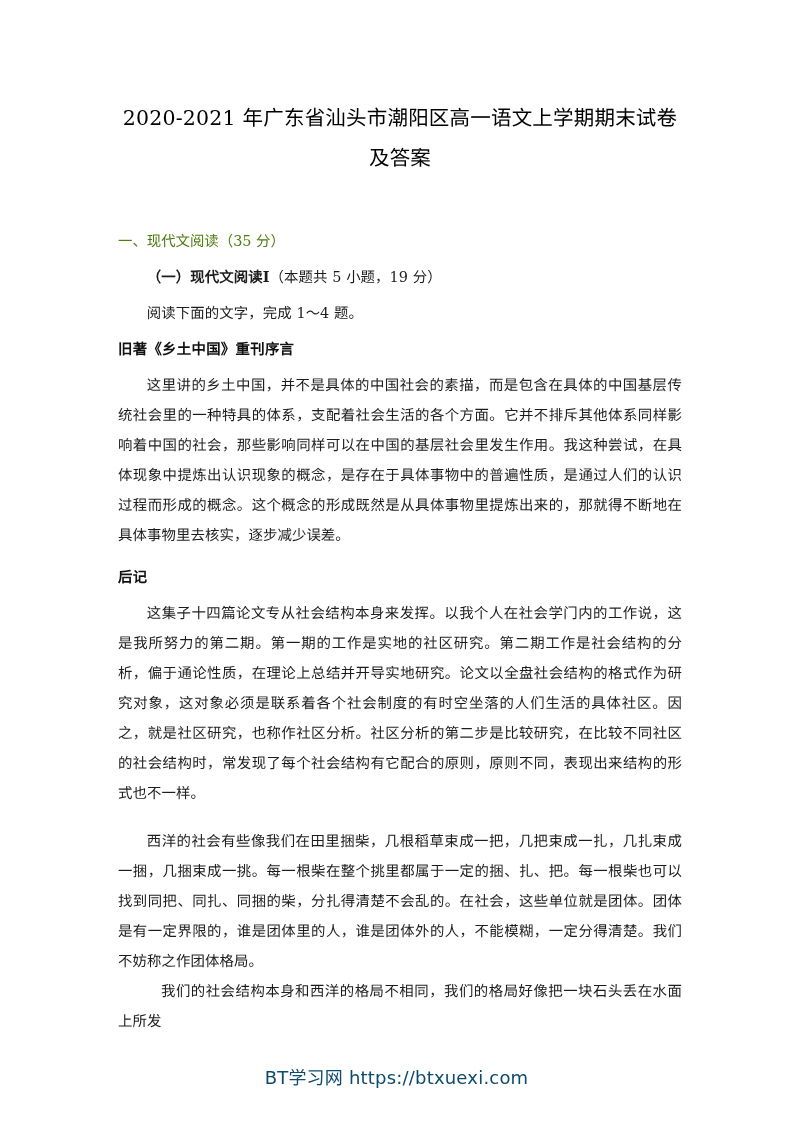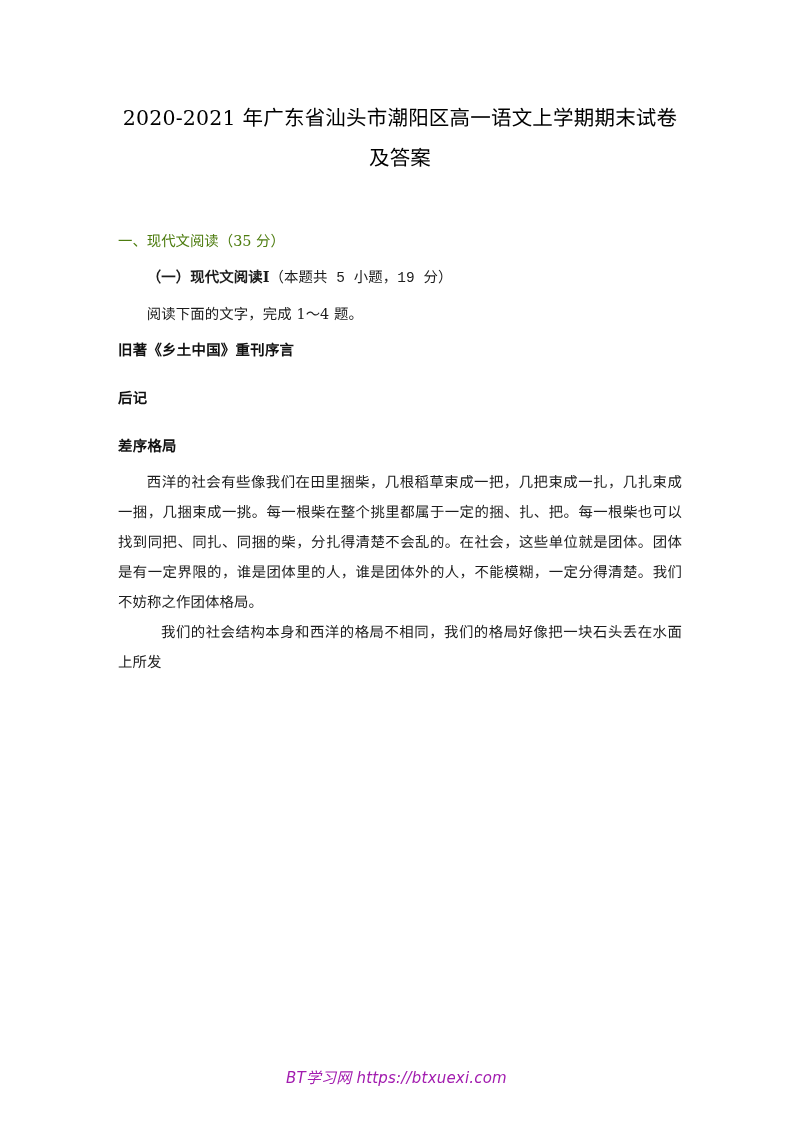--- a/index.html
+++ b/index.html
@@ -67,21 +67,21 @@
   
   .sec-label {
     margin: 0;
     font-size: 14.4px;
     line-height: 30px;
     color: #4d7c0f;
   }
 
   
   .lead-bold { font-weight: 700; }
-  .lead-rest { font-weight: 400; font-family: Liberation Mono, monospace; }
+  .lead-rest { font-weight: 400; }
 
   
   .head-center {
     margin: 0;
     font-size: 14.4px;
     line-height: 30px;
     font-weight: 700;
     text-align: left;
     color: #111111;
     letter-spacing: 0.3px;
@@ -91,26 +91,25 @@
   .gap-6  { height: 6px; }
   .gap-12 { height: 12px; }
 
   
   .footer {
     position: absolute;
     left: 0;
     right: 0;
     top: 1069px;
     text-align: center;
-    font-size: 15px;
+    font-size: 18px;
     line-height: 18px;
-    color: #a21caf;
+    color: #0c4a6e;
     font-family: "DejaVu Sans", "Liberation Sans", sans-serif;
     letter-spacing: 0.2px;
-    font-style: italic;
   }
 </style>
 </head>
 <body>
 
 <div class="page">
 
   <div class="content">
 
     <h1 class="doc-title">2020-2021 年广东省汕头市潮阳区高一语文上学期期末试卷及答案</h1>
@@ -126,31 +125,32 @@
     <div class="gap-6"></div>
 
     <p class="para indent-2">阅读下面的文字，完成 1～4 题。</p>
 
     <div class="gap-6"></div>
 
     <h2 class="head-center">旧著《乡土中国》重刊序言</h2>
 
     <div class="gap-6"></div>
 
+    <p class="para indent-2">这里讲的乡土中国，并不是具体的中国社会的素描，而是包含在具体的中国基层传统社会里的一种特具的体系，支配着社会生活的各个方面。它并不排斥其他体系同样影响着中国的社会，那些影响同样可以在中国的基层社会里发生作用。我这种尝试，在具体现象中提炼出认识现象的概念，是存在于具体事物中的普遍性质，是通过人们的认识过程而形成的概念。这个概念的形成既然是从具体事物里提炼出来的，那就得不断地在具体事物里去核实，逐步减少误差。</p>
 
     <div class="gap-12"></div>
 
     <h2 class="head-center">后记</h2>
 
     <div class="gap-6"></div>
 
+    <p class="para indent-2">这集子十四篇论文专从社会结构本身来发挥。以我个人在社会学门内的工作说，这是我所努力的第二期。第一期的工作是实地的社区研究。第二期工作是社会结构的分析，偏于通论性质，在理论上总结并开导实地研究。论文以全盘社会结构的格式作为研究对象，这对象必须是联系着各个社会制度的有时空坐落的人们生活的具体社区。因之，就是社区研究，也称作社区分析。社区分析的第二步是比较研究，在比较不同社区的社会结构时，常发现了每个社会结构有它配合的原则，原则不同，表现出来结构的形式也不一样。</p>
 
     <div class="gap-12"></div>
 
-    <h2 class="head-center">差序格局</h2>
 
     <div class="gap-6"></div>
 
 
     <p class="para indent-2">西洋的社会有些像我们在田里捆柴，几根稻草束成一把，几把束成一扎，几扎束成一捆，几捆束成一挑。每一根柴在整个挑里都属于一定的捆、扎、把。每一根柴也可以找到同把、同扎、同捆的柴，分扎得清楚不会乱的。在社会，这些单位就是团体。团体是有一定界限的，谁是团体里的人，谁是团体外的人，不能模糊，一定分得清楚。我们不妨称之作团体格局。</p>
 
     <p class="para indent-3">我们的社会结构本身和西洋的格局不相同，我们的格局好像把一块石头丢在水面上所发</p>
 
   </div>
 

